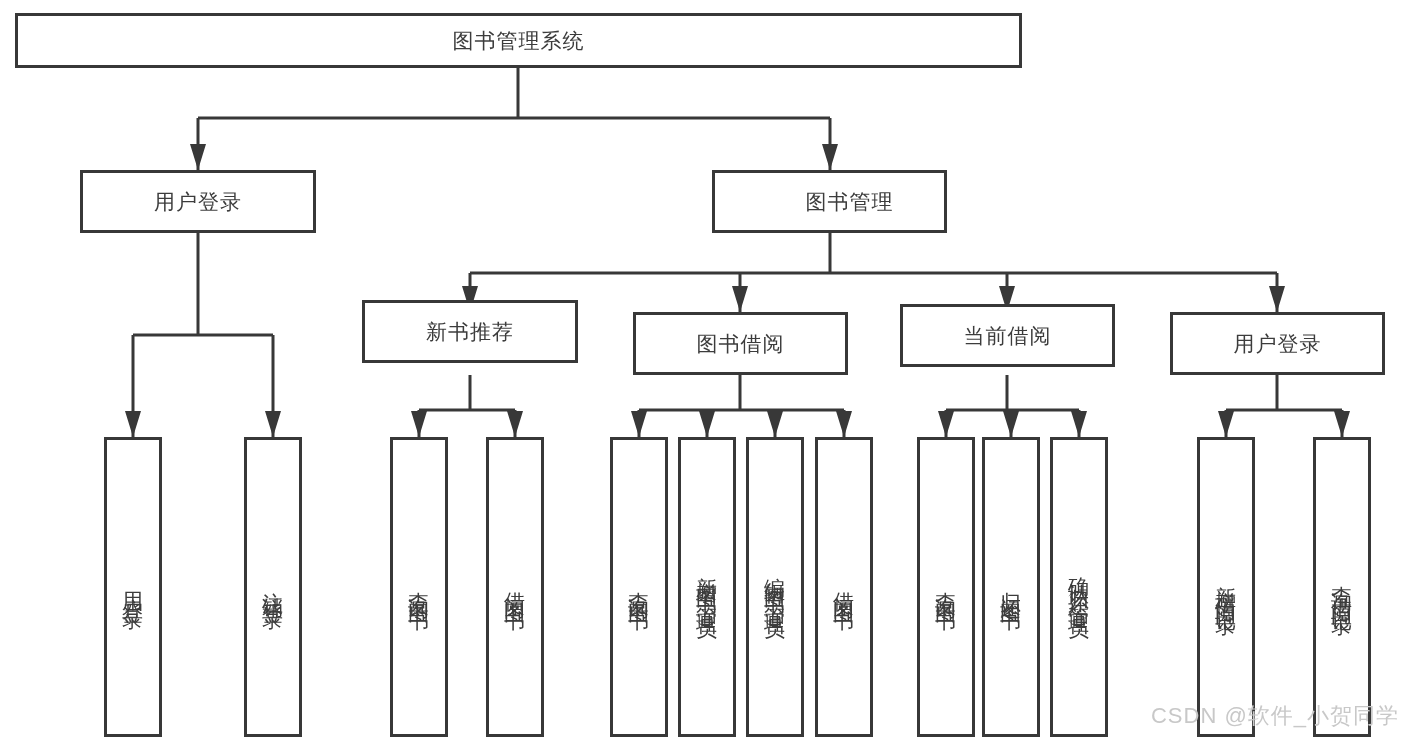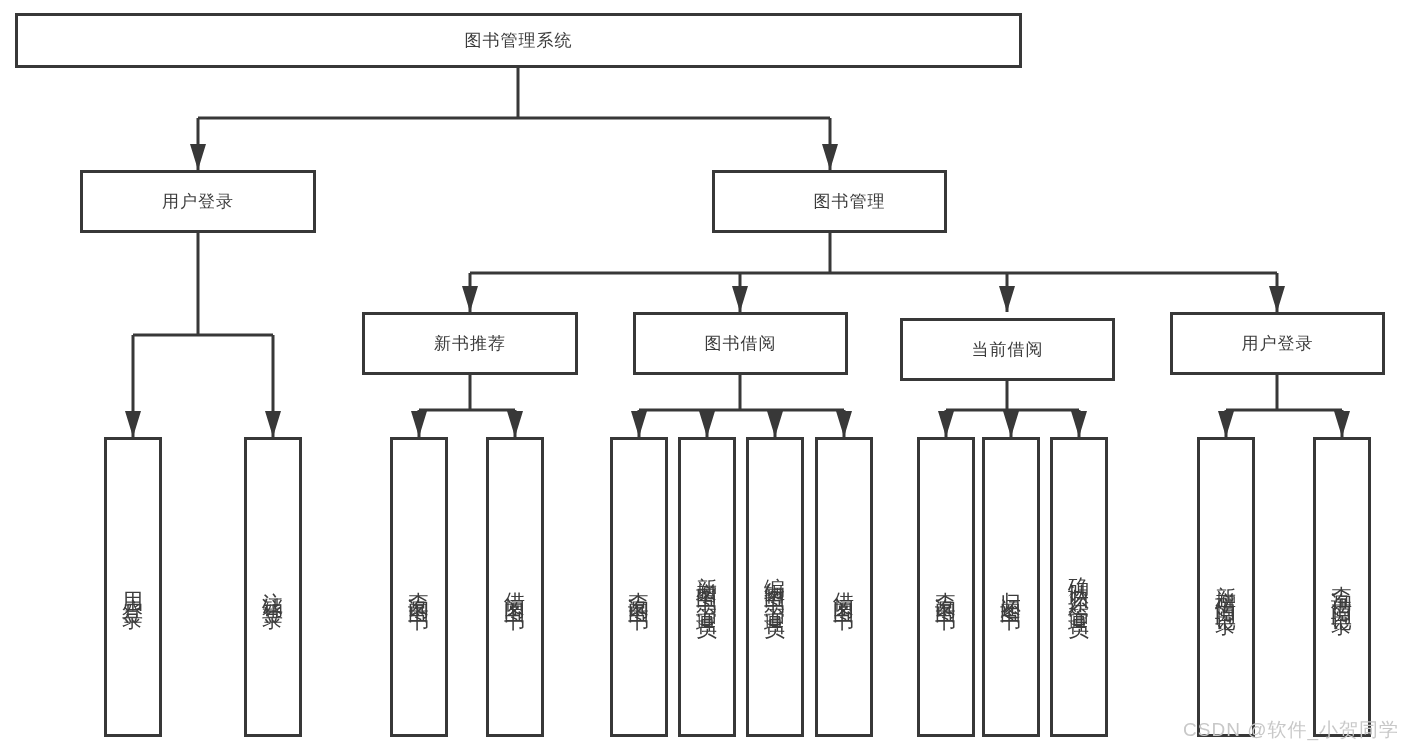--- a/index.html
+++ b/index.html
@@ -26,58 +26,58 @@
     box-sizing: border-box;
     border: 3px solid #383838;
     background: #ffffff;
     color: #3c3c3c;
     display: flex;
     align-items: center;
     justify-content: center;
     z-index: 1;
   }
   .h-node .label {
-    font-size: 17px;
+    font-size: 21px;
     letter-spacing: 1px;
     white-space: nowrap;
   }
   .v-node .label {
     writing-mode: vertical-lr;
     text-orientation: mixed;
     font-size: 21px;
     letter-spacing: 6px;
     line-height: 1;
   }
   
   .n-root  { left: 15px;   top: 13px;  width: 1007px; height: 55px; }
   .n-l2a   { left: 80px;   top: 170px; width: 236px;  height: 63px; }
   .n-l2b   { left: 712px;  top: 170px; width: 235px;  height: 63px; padding-left: 40px; }
-  .n-l3a   { left: 362px;  top: 312px; width: 216px;  height: 63px; }
+  .n-l3a   { left: 362px;  top: 300px; width: 216px;  height: 63px; }
   .n-l3b   { left: 633px;  top: 312px; width: 215px;  height: 63px; }
-  .n-l3c   { left: 900px;  top: 318px; width: 215px;  height: 63px; }
+  .n-l3c   { left: 900px;  top: 304px; width: 215px;  height: 63px; }
   .n-l3d   { left: 1170px; top: 312px; width: 215px;  height: 63px; }
   .leaf    { top: 437px; width: 58px; height: 300px; }
   .n-u1 { left: 104px; }
   .n-u2 { left: 244px; }
   .n-n1 { left: 390px; }
   .n-n2 { left: 486px; }
   .n-b1 { left: 610px; }
   .n-b2 { left: 678px; }
   .n-b3 { left: 746px; }
   .n-b4 { left: 815px; }
   .n-c1 { left: 917px; }
   .n-c2 { left: 982px; }
   .n-c3 { left: 1050px; }
   .n-r1 { left: 1197px; }
   .n-r2 { left: 1313px; }
   .watermark {
     position: absolute;
     right: 6px;
-    bottom: 4px;
-    font-size: 19px;
+    bottom: 16px;
+    font-size: 22px;
     color: #c8c8c8;
     letter-spacing: 1px;
     z-index: 2;
     white-space: nowrap;
   }
 </style>
 </head>
 <body>
 
 <div class="canvas">

